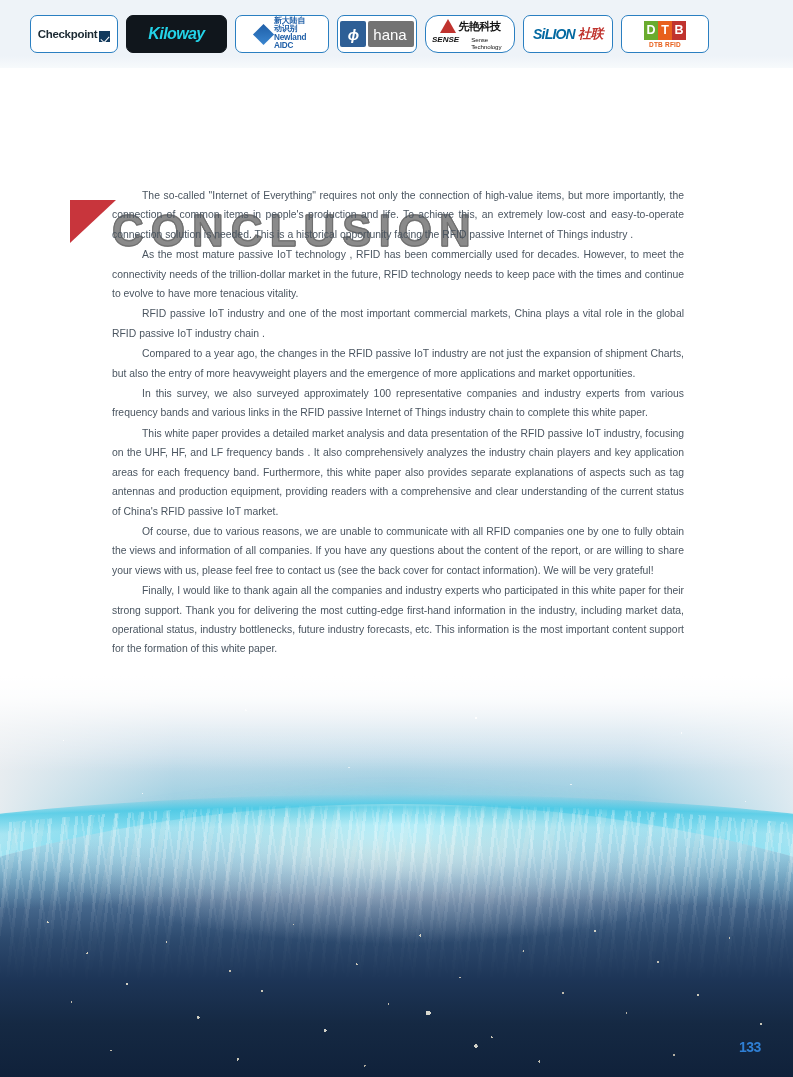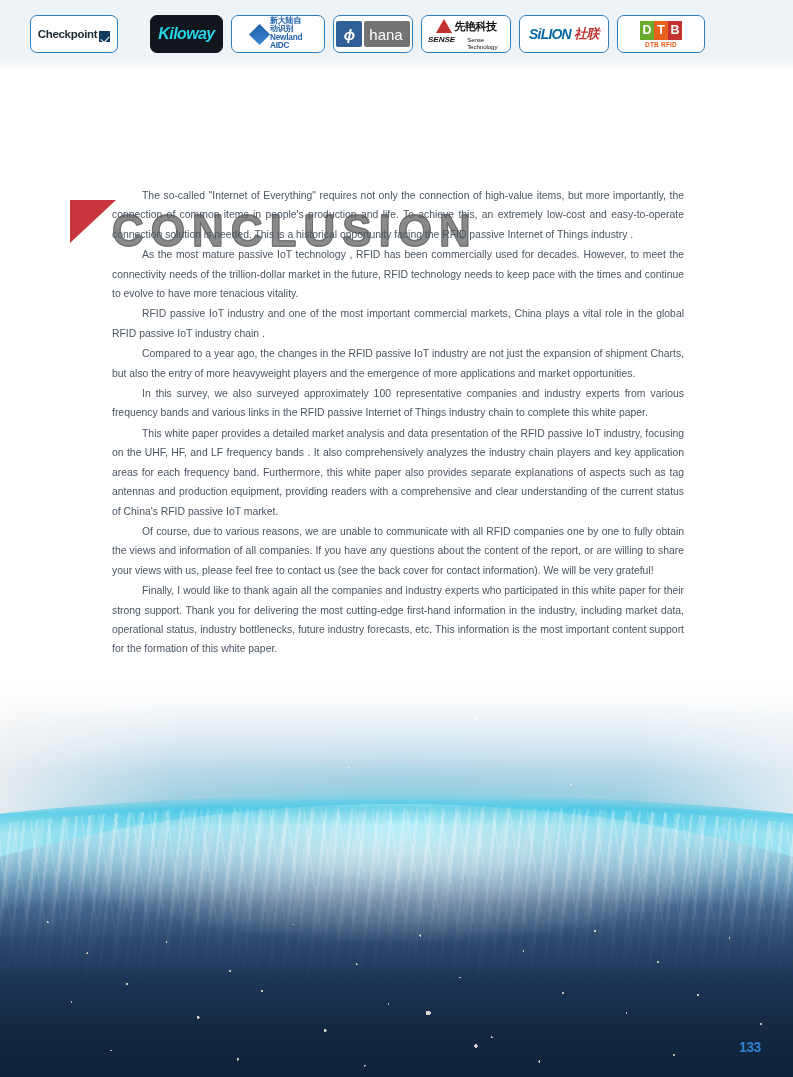--- a/index.html
+++ b/index.html
@@ -76,21 +76,21 @@
     content: "";
     position: absolute;
     left: 2px; top: 5px;
     width: 7px; height: 4px;
     border-left: 1.6px solid #ffffff;
     border-bottom: 1.6px solid #ffffff;
     transform: rotate(-48deg);
   }
 
   
-  .lg-kiloway { width: 73px; border-color:#10161c;margin-left:24px; }
+  .lg-kiloway { width: 101px; border-color:#10161c; }
   .lg-kiloway .t {
     font-size: 16px;
     font-weight: bold;
     font-style: italic;
     color: #23d3e8;
     letter-spacing: -0.6px;
   }
 
   
   .lg-newland { width: 94px; padding: 0 20px; gap: 3px; }
@@ -121,21 +121,21 @@
     background: #737373;
     color: #ffffff;
     font-size: 15px;
     display:flex; align-items:center;
     padding: 0 7px 0 5px;
     margin-left: 2px;
     border-radius: 2px;
   }
 
   
-  .lg-sense { width: 90px; flex-direction: column; gap: 1px; padding: 3px 6px; justify-content:center;}
+  .lg-sense { width: 90px; flex-direction: column; gap: 1px; padding: 3px 6px; justify-content:center;border-radius:13px;}
   .sn-top { display:flex; align-items:center; gap:3px; }
   .sn-tri {
     width: 0; height: 0;
     border-left: 8px solid transparent;
     border-right: 8px solid transparent;
     border-bottom: 14px solid #c0332e;
   }
   .sn-cn { font-size: 11px; font-weight: bold; color:#111; letter-spacing:-0.5px;}
   .sn-bot { display:flex; align-items:baseline; gap:12px; }
   .sn-sense { font-size: 8px; font-weight: bold; font-style: italic; color:#111; }

